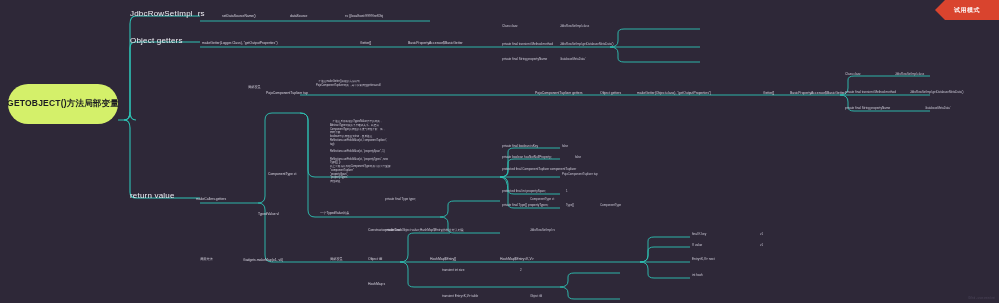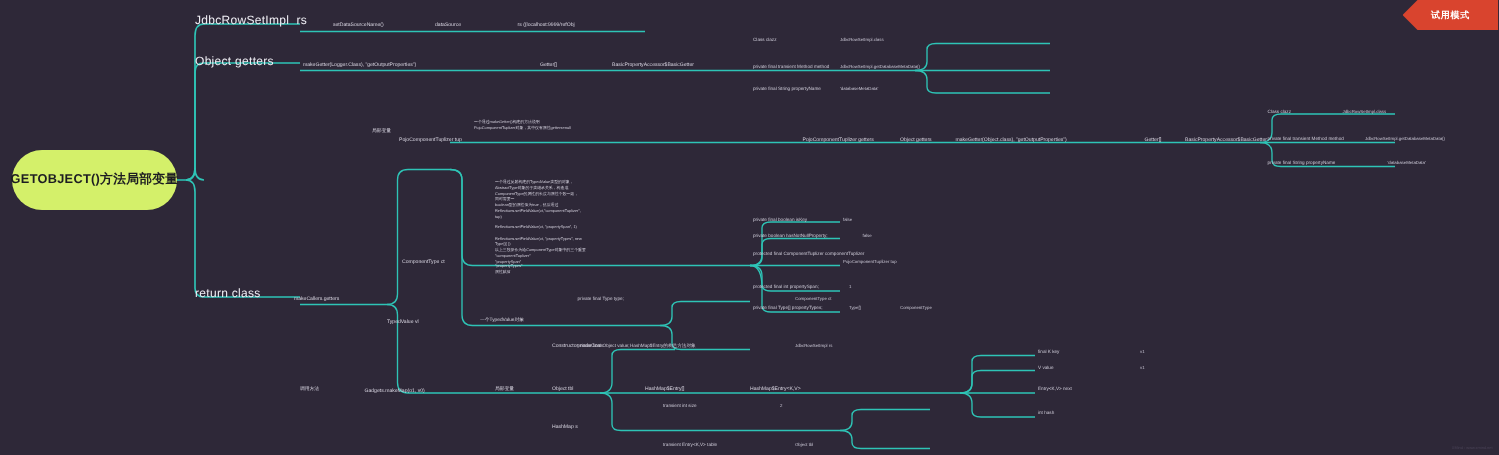--- a/index.html
+++ b/index.html
@@ -8,21 +8,21 @@
     background:#2e2838;
     font-family:"Liberation Sans","DejaVu Sans",sans-serif;
     color:#e9e6ef;
     position:relative;
   }
   #canvas{position:absolute;left:0;top:0;width:999px;height:303px;}
   svg.links{position:absolute;left:0;top:0;width:999px;height:303px;pointer-events:none;}
 
   .node{position:absolute;white-space:pre;line-height:1.15;}
   .root{
-    left:8px;top:100px;width:110px;height:40px;
+    left:8px;top:84px;width:110px;height:40px;
     background:#d4f06a;color:#1d1d22;
     border-radius:20px;
     display:flex;align-items:center;justify-content:center;
     text-align:center;font-size:8.5px;font-weight:bold;letter-spacing:.2px;
     padding:0 4px;box-sizing:border-box;
   }
   .l1{font-size:8px;color:#efeef4;letter-spacing:.2px;}
   .l2{font-size:3.4px;color:#d9d6e2;}
   .l3{font-size:3.1px;color:#cfccd9;}
   .l4{font-size:2.9px;color:#c8c5d3;}
@@ -113,21 +113,21 @@
   <div class="node l2" style="left:202px;top:42px;">makeGetter(Logger.Class), "getOutputProperties")</div>
   <div class="node l2" style="left:360px;top:42px;">Getter[]</div>
   <div class="node l2" style="left:408px;top:42px;">BasicPropertyAccessor$BasicGetter</div>
   <div class="node l3" style="left:502px;top:25px;">Class clazz</div>
   <div class="node l4" style="left:560px;top:25px;">JdbcRowSetImpl.class</div>
   <div class="node l3" style="left:502px;top:43px;">private final transient Method method</div>
   <div class="node l4" style="left:560px;top:43px;">JdbcRowSetImpl.getDatabaseMetaData()</div>
   <div class="node l3" style="left:502px;top:58px;">private final String propertyName</div>
   <div class="node l4" style="left:560px;top:58px;">'databaseMetaData'</div>
 
-  <div class="node l1" style="left:130px;top:191px;">return class</div>
+  <div class="node l1" style="left:130px;top:191px;">return value</div>
   <div class="node l2" style="left:196px;top:198px;">makeCallers.getters</div>
 
   <div class="node cn" style="left:248px;top:86px;">局部变量</div>
   <div class="node note" style="left:316px;top:80px;width:130px;">一个通过makeGetter()构建的方法说明
 PojoComponentTuplizer对象，其中仅有属性getters=null</div>
   <div class="node l2" style="left:266px;top:92px;">PojoComponentTuplizer tup</div>
   <div class="node l2" style="left:535px;top:92px;">PojoComponentTuplizer getters</div>
   <div class="node l2" style="left:600px;top:92px;">Object getters</div>
   <div class="node l2" style="left:637px;top:92px;">makeGetter(Object.class), "getOutputProperties")</div>
   <div class="node l2" style="left:763px;top:92px;">Getter[]</div>

